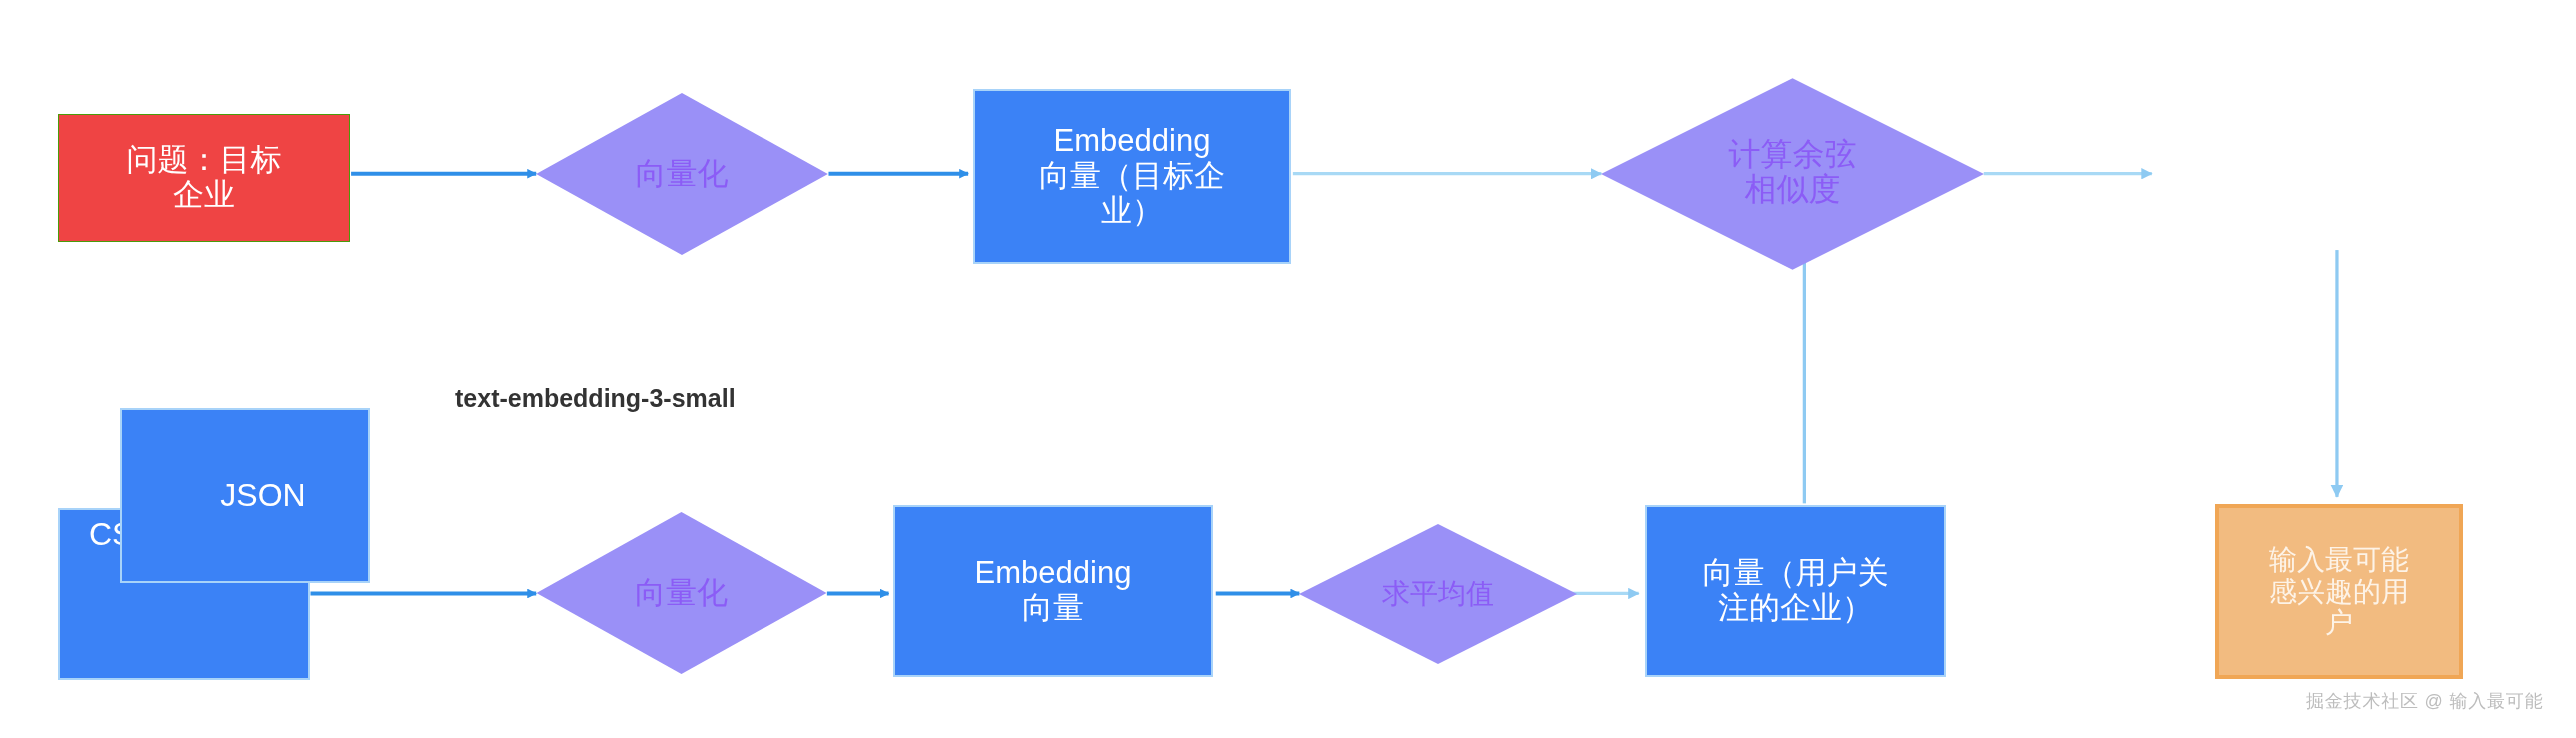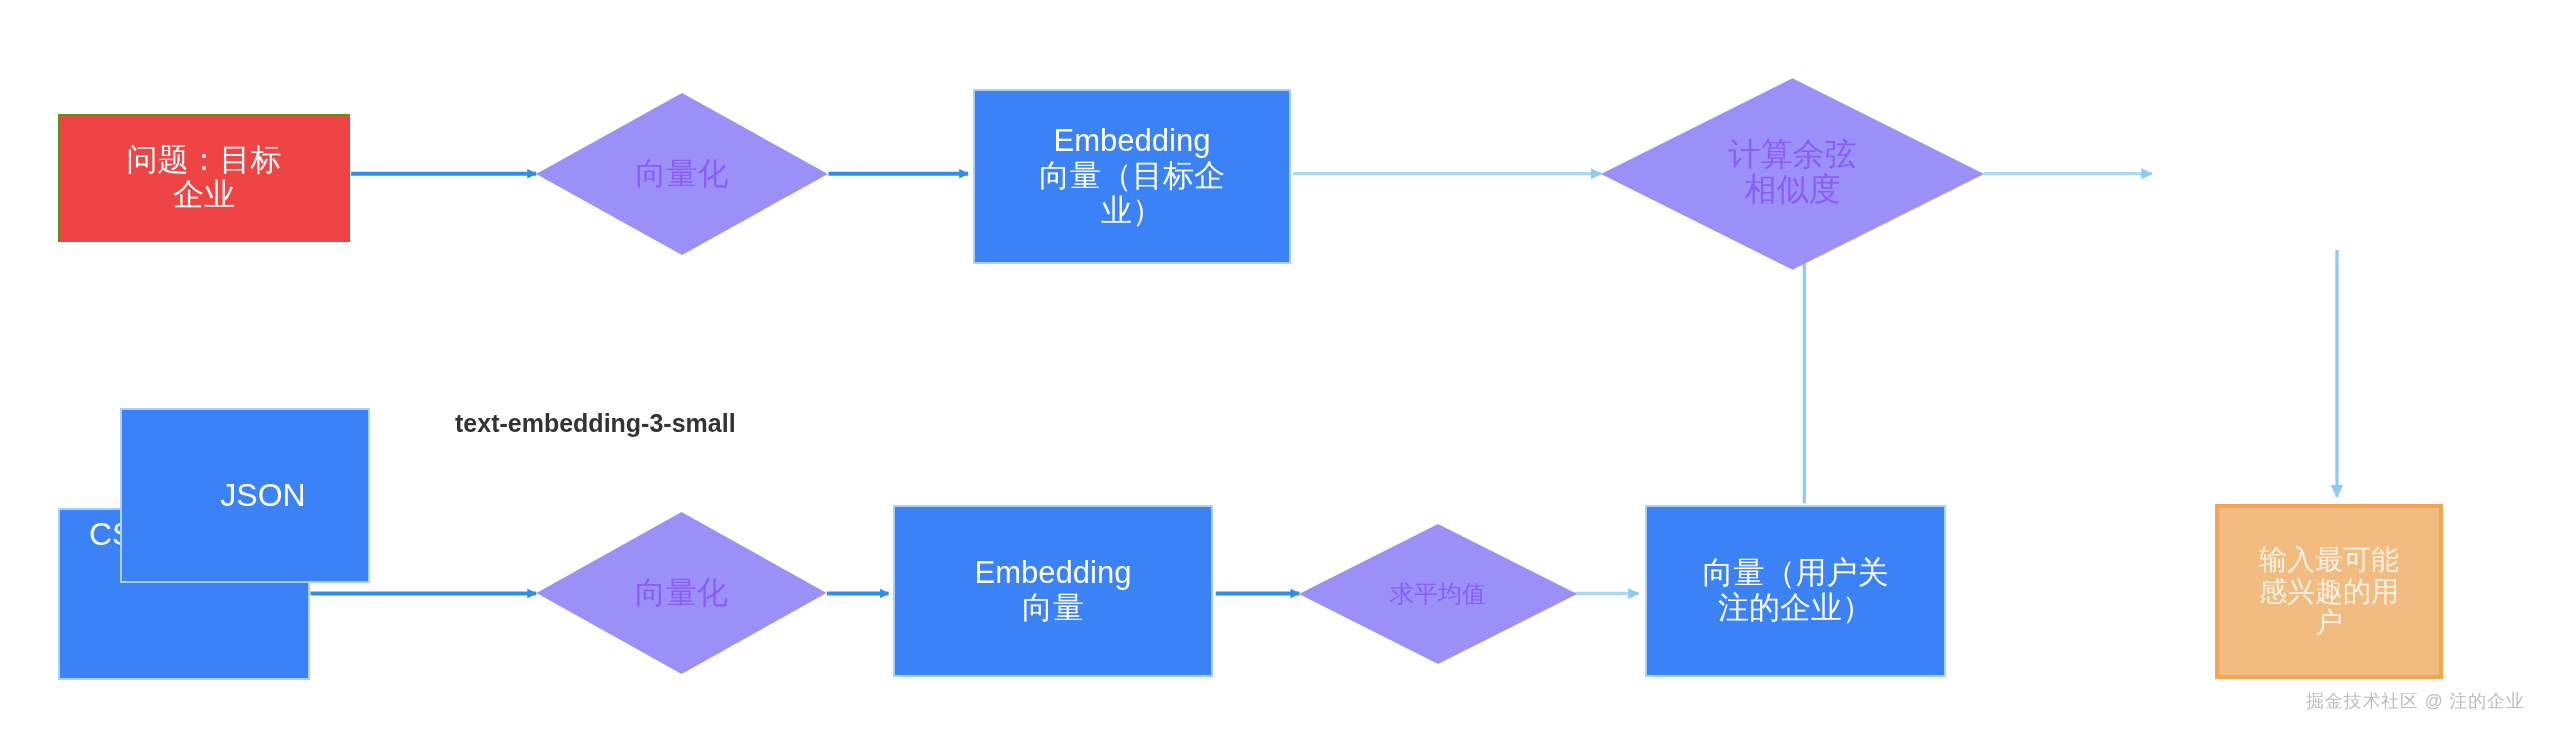--- a/index.html
+++ b/index.html
@@ -168,43 +168,43 @@
     <div class="diamond-label" style="font-size:32px;font-family:Liberation Mono, monospace;">计算余弦
 相似度</div>
   </div>
 
 
   <div class="node rect-blue" style="left:58px; top:508px; width:252px; height:172px; font-size:32px;
               align-items:flex-start; justify-content:flex-start; padding:6.5px 0 0 29px;">CSV</div>
 
   <div class="node rect-blue" style="left:120px; top:408px; width:250px; height:175px; font-size:32px;padding-left:36px;">JSON</div>
 
-  <div class="plain-label" style="left:455px; top:384px; font-size:25px;margin-top:25px;">text-embedding-3-small</div>
+  <div class="plain-label" style="left:455px; top:384px; font-size:25px;">text-embedding-3-small</div>
 
   <div class="diamond-wrap" style="left:536px; top:512px; width:291px; height:162px;">
     <svg width="291" height="162" viewBox="0 0 358 200" xmlns="http://www.w3.org/2000/svg">
       <polygon points="179,0 358,100 179,200 0,100" fill="#9a90f7"></polygon>
     </svg>
     <div class="diamond-label" style="font-size:31px;">向量化</div>
   </div>
 
   <div class="node rect-blue" style="left:893px; top:505px; width:320px; height:172px; font-size:31px;">Embedding
 向量</div>
 
   <div class="diamond-wrap" style="left:1299px; top:524px; width:278px; height:140px;">
     <svg width="278" height="140" viewBox="0 0 342 172" xmlns="http://www.w3.org/2000/svg">
       <polygon points="171,0 342,86 171,172 0,86" fill="#9a90f7"></polygon>
     </svg>
-    <div class="diamond-label" style="font-size:24px;">求平均值</div>
+    <div class="diamond-label" style="font-size:28px;">求平均值</div>
   </div>
 
   <div class="node rect-blue" style="left:1645px; top:505px; width:301px; height:172px; font-size:31px;">向量（用户关
 注的企业）</div>
 
-  <div class="node rect-orange" style="left:2215px; top:504px; width:228px; height:175px; font-size:28px;
+  <div class="node rect-orange" style="left:2215px; top:504px; width:248px; height:175px; font-size:28px;
               font-family:'Liberation Serif','DejaVu Serif',serif;">输入最可能
 感兴趣的用
 户</div>
 
-  <div class="watermark" style="left:2306px; top:689px; font-size:18px;">掘金技术社区 @ 注的企业</div>
+  <div class="watermark" style="left:2306px; top:689px; font-size:18px;">掘金技术社区 @ 输入最可能</div>
 
 </div>
 
 
 </body></html>

